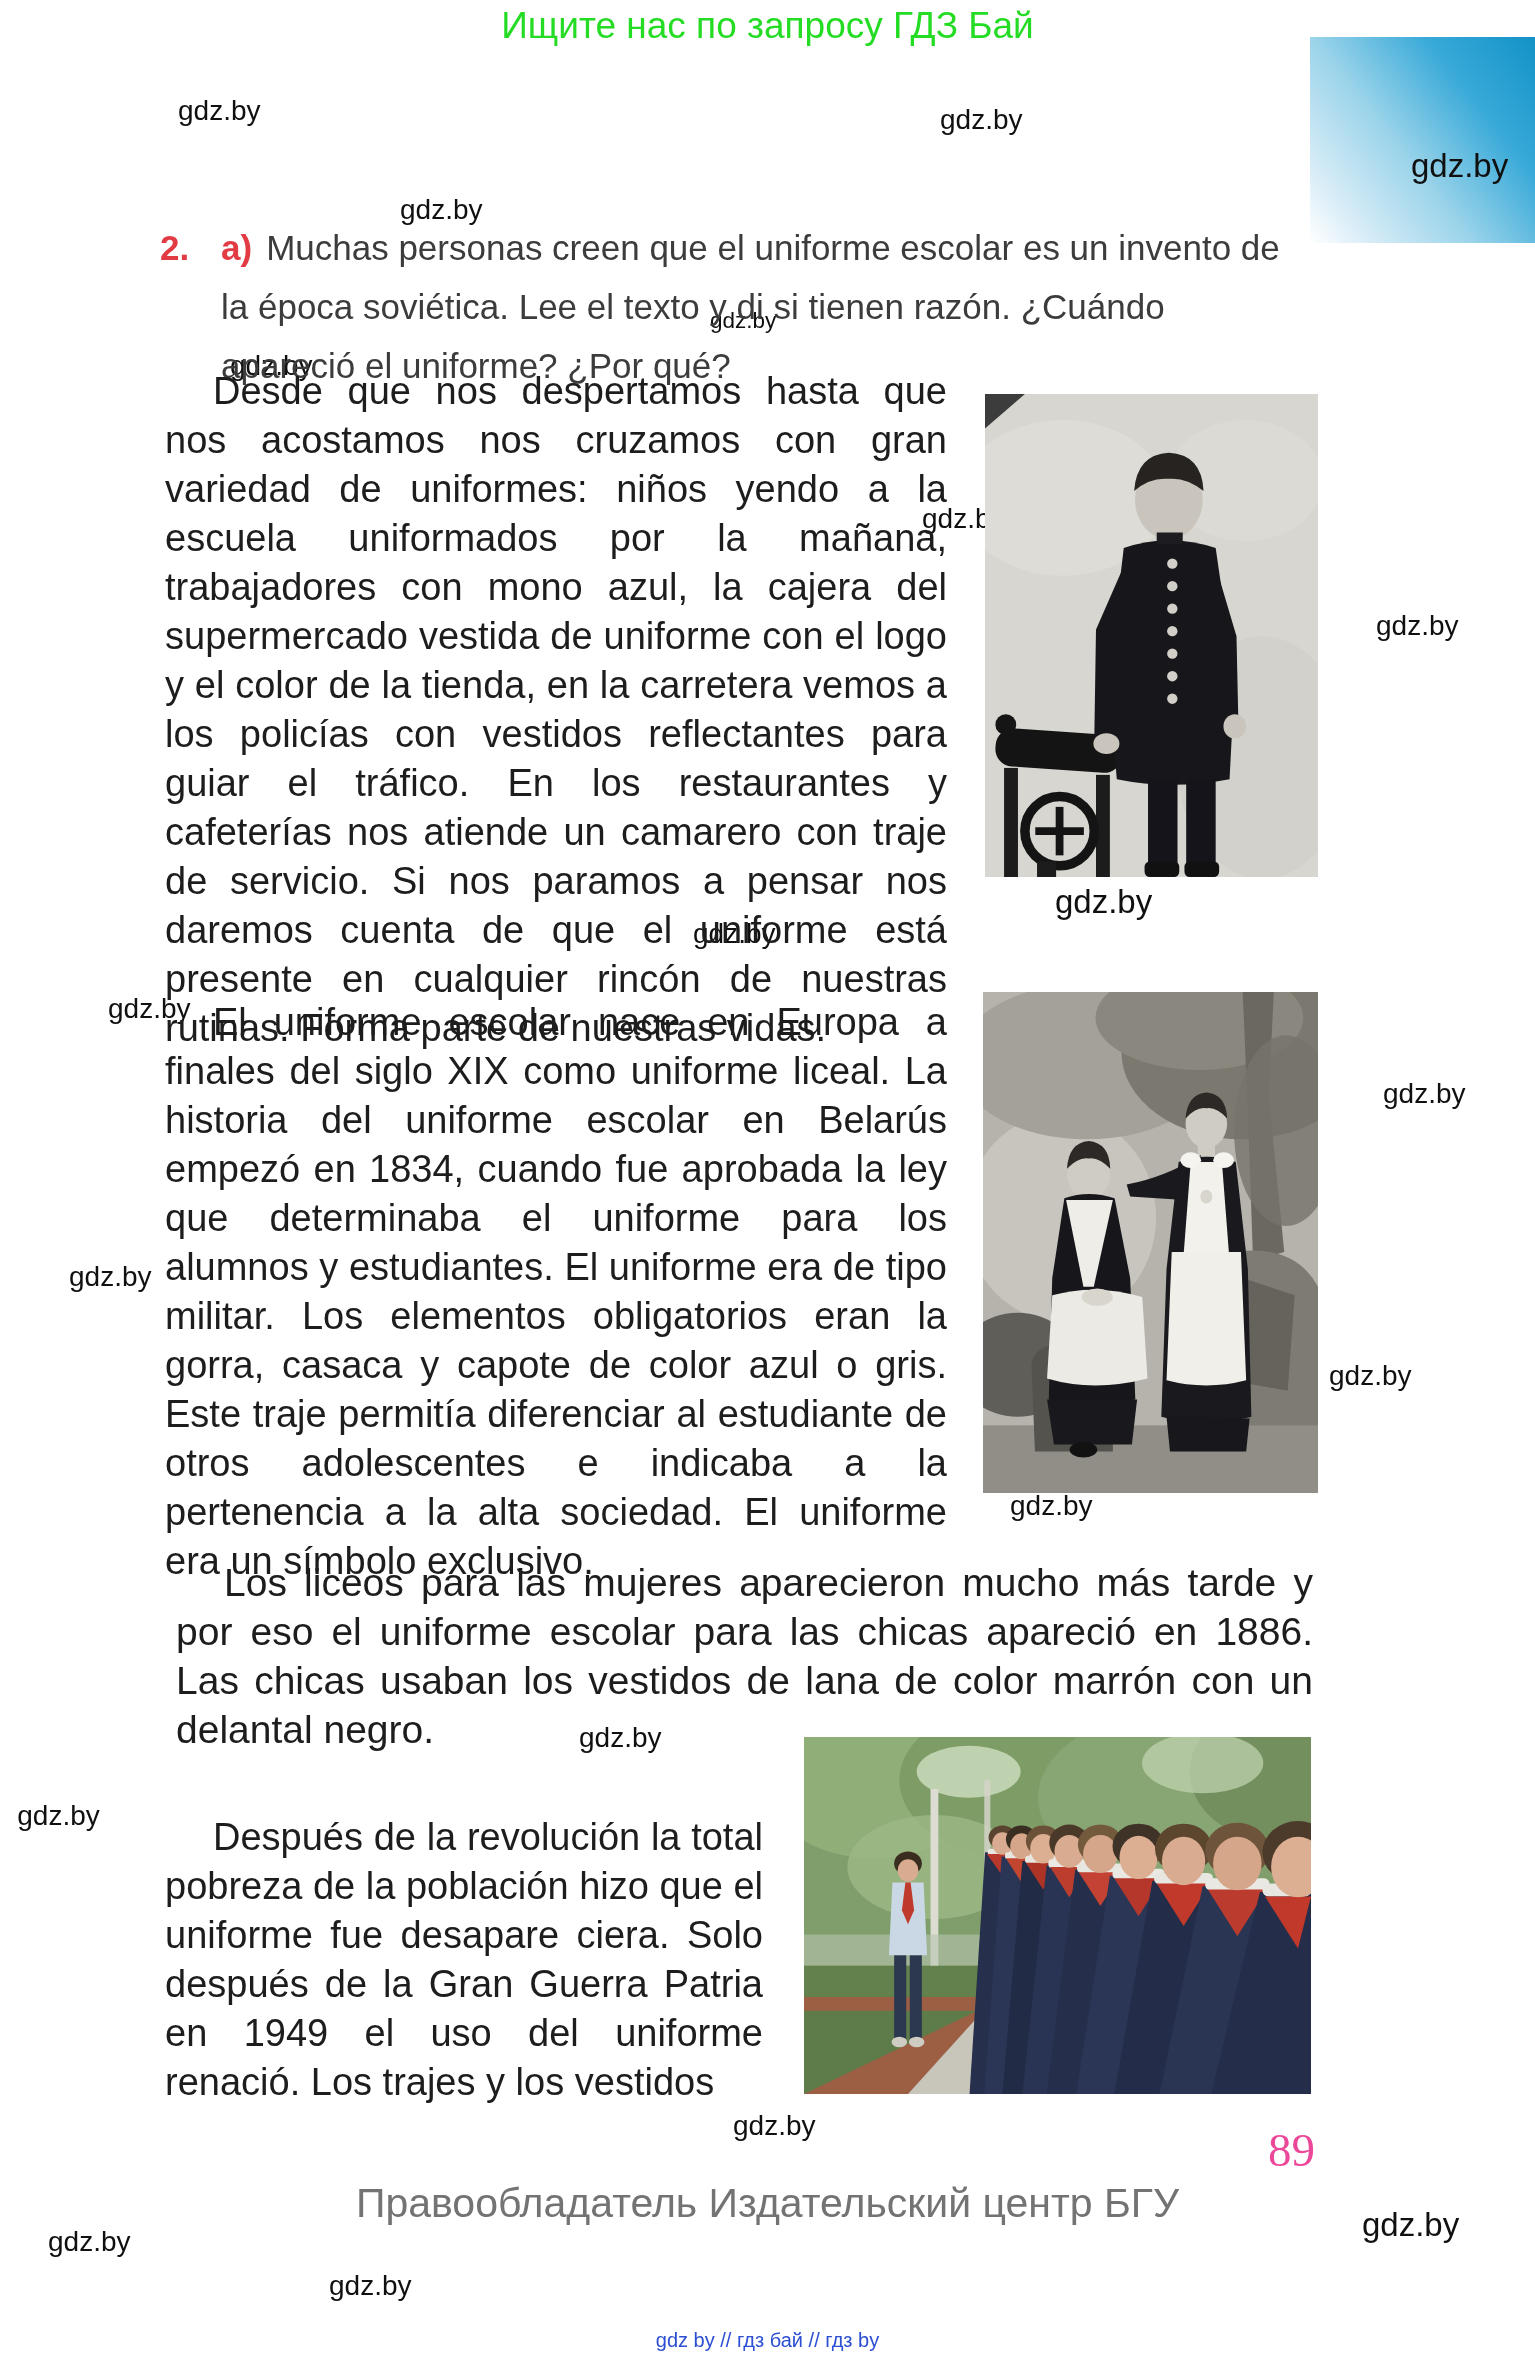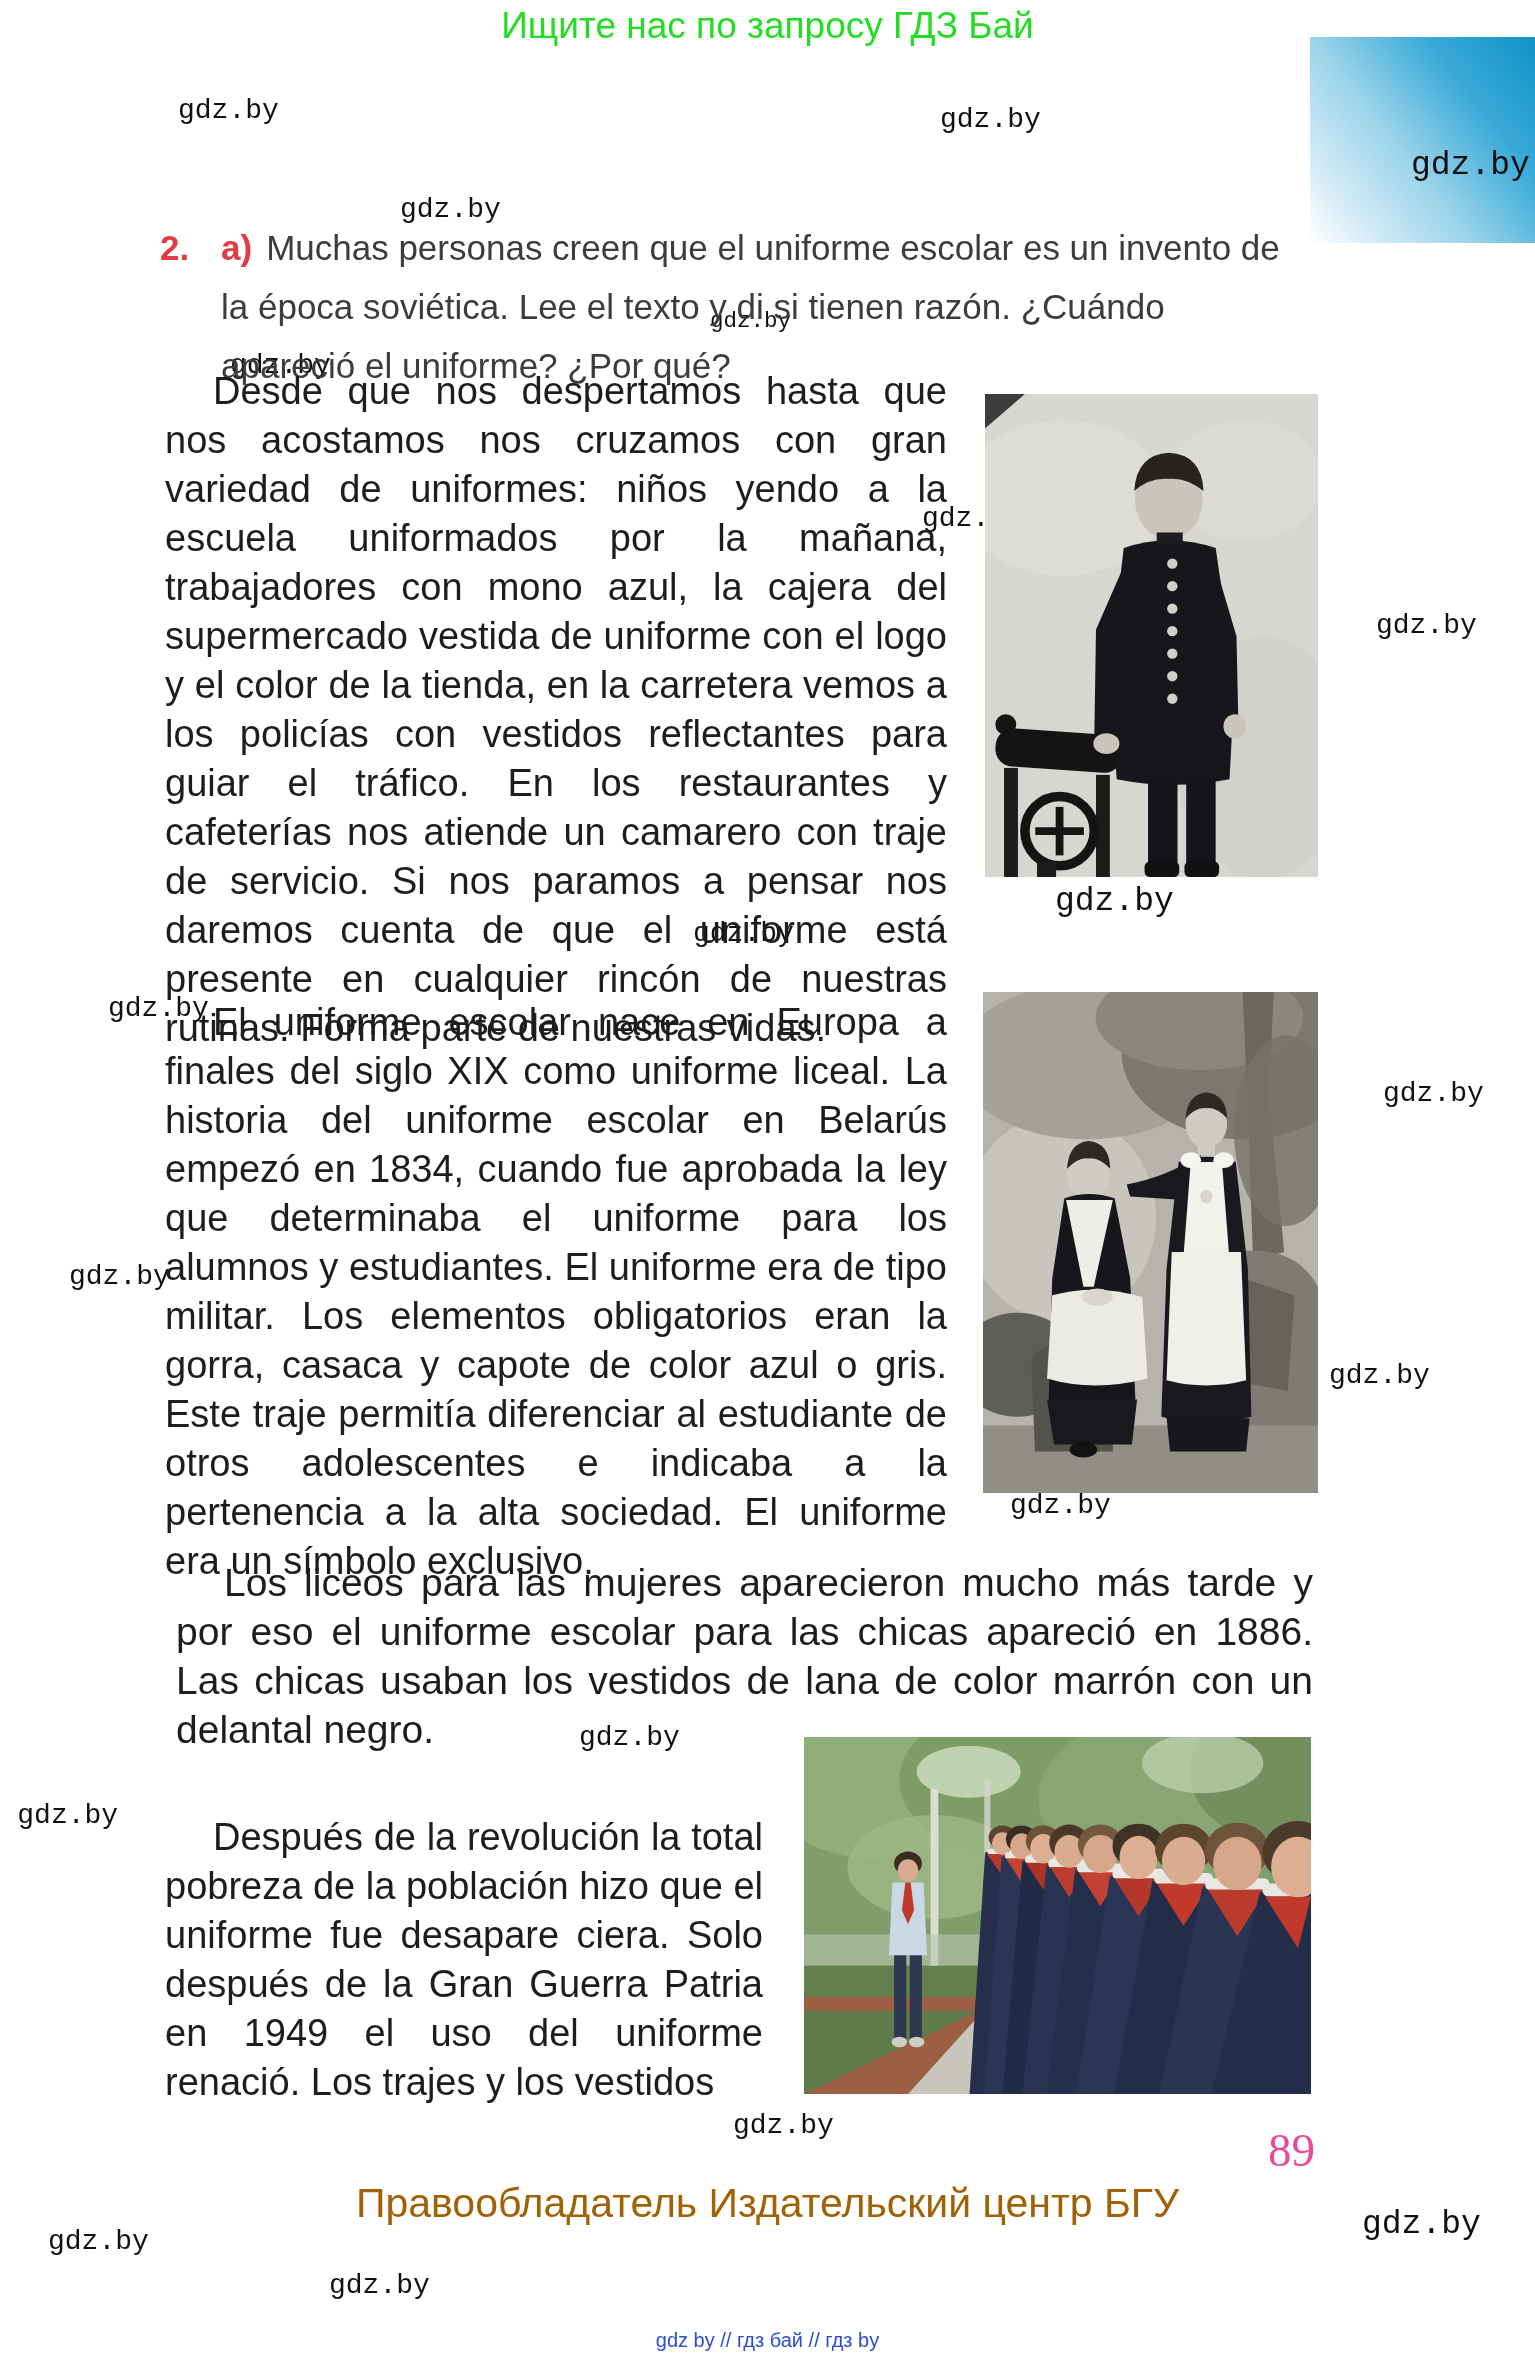--- a/index.html
+++ b/index.html
@@ -8,21 +8,21 @@
 
   
   .green-banner{position:absolute;top:5.2px;left:0;width:100%;text-align:center;
     font-family:"Liberation Sans",sans-serif;font-size:37px;color:#25dc25;}
 
   
   .blue-square{position:absolute;left:1310px;top:37px;width:225px;height:206px;
     background:linear-gradient(52deg,#ffffff 0%,#d7ecf7 16%,#9bd4ea 42%,#38a9d8 72%,#1292c7 100%);}
 
   
-  .wm{position:absolute;font-family:Liberation Mono, monospace;font-size:28px;
+  .wm{position:absolute;font-family:Liberation Sans, sans-serif;font-size:28px;
       color:#101010;white-space:nowrap;line-height:1;}
   .wm-sm{font-size:22.5px;}
   .wm-md{font-size:33px;}
 
   
   .exercise{position:absolute;left:160px;top:218px;width:1145px;padding-left:61px;box-sizing:border-box;
     font-family:"Liberation Sans",sans-serif;font-size:35px;line-height:59px;color:#3c3c3c;text-align:left;}
   .ex-number{position:absolute;left:0;top:0;color:#e23b44;font-weight:bold;}
   .ex-letter{color:#e23b44;font-weight:bold;padding-right:14px;}
 
@@ -39,21 +39,21 @@
   
   figure{margin:0;padding:0;position:absolute;overflow:hidden;}
   #photo1{left:985px;top:394px;width:333px;height:483px;}
   #photo2{left:983px;top:992px;width:335px;height:501px;}
   #photo3{left:804px;top:1737px;width:507px;height:357px;}
   figure svg{display:block;width:100%;height:100%;}
 
   .page-number{position:absolute;left:1268px;top:2123px;font-size:47px;color:#ec4899;
     font-family:Liberation Serif, serif;}
   .copyright{position:absolute;top:2180px;left:0;width:100%;text-align:center;
-    font-family:"Liberation Sans",sans-serif;font-size:41px;color:#a16207;}
+    font-family:"Liberation Sans",sans-serif;font-size:41px;color:#737373;}
   .footer-links{position:absolute;top:2329px;left:0;width:100%;text-align:center;
     font-family:"Liberation Sans",sans-serif;font-size:20px;color:#2b4ed2;}
 </style>
 </head>
 <body>
 
 <div class="page">
 
   <div class="green-banner">Ищите нас по запросу ГДЗ Бай</div>
 

